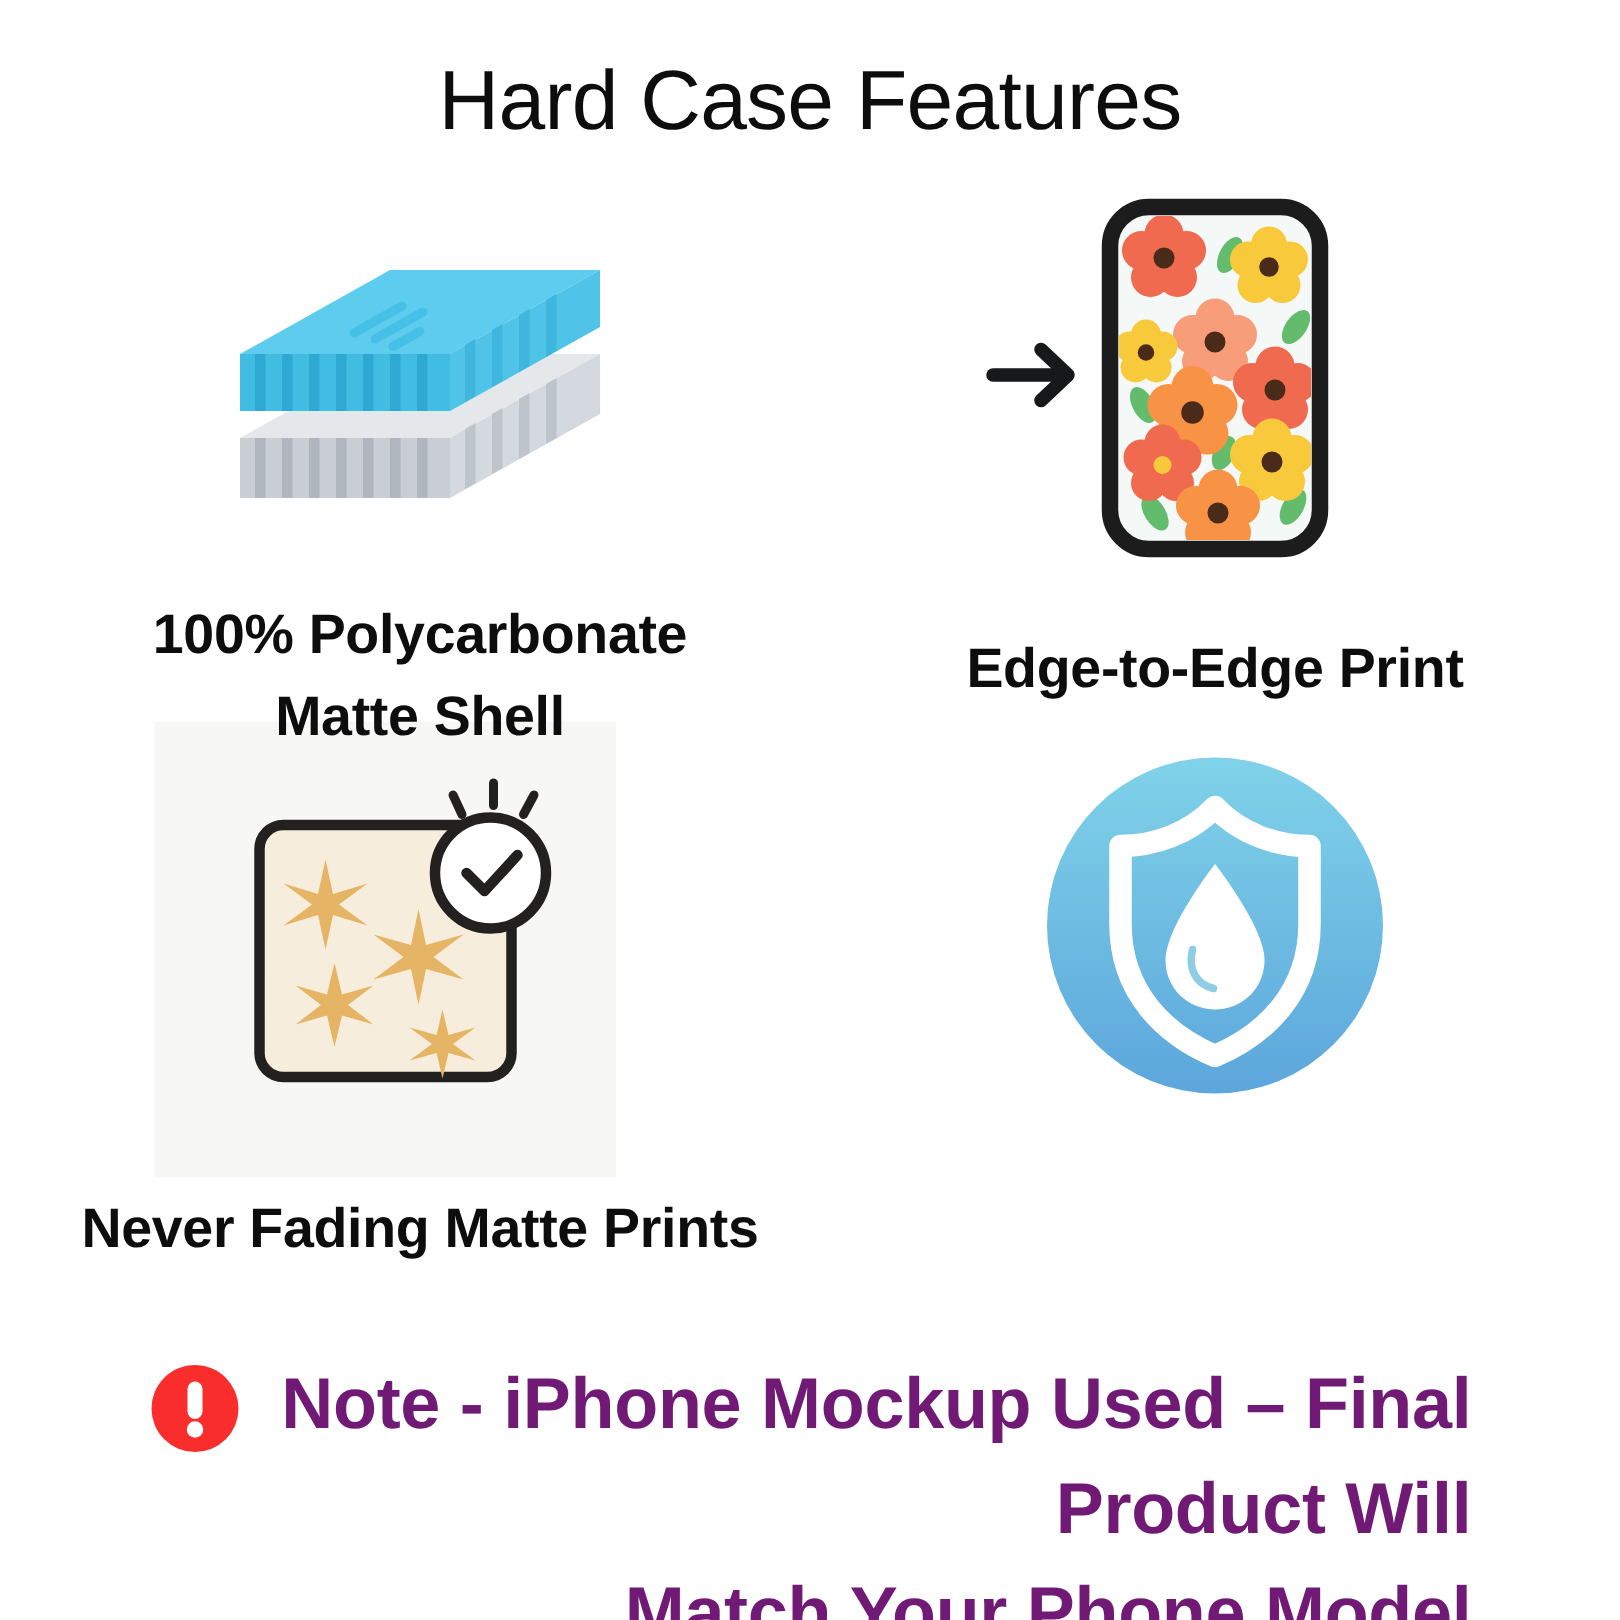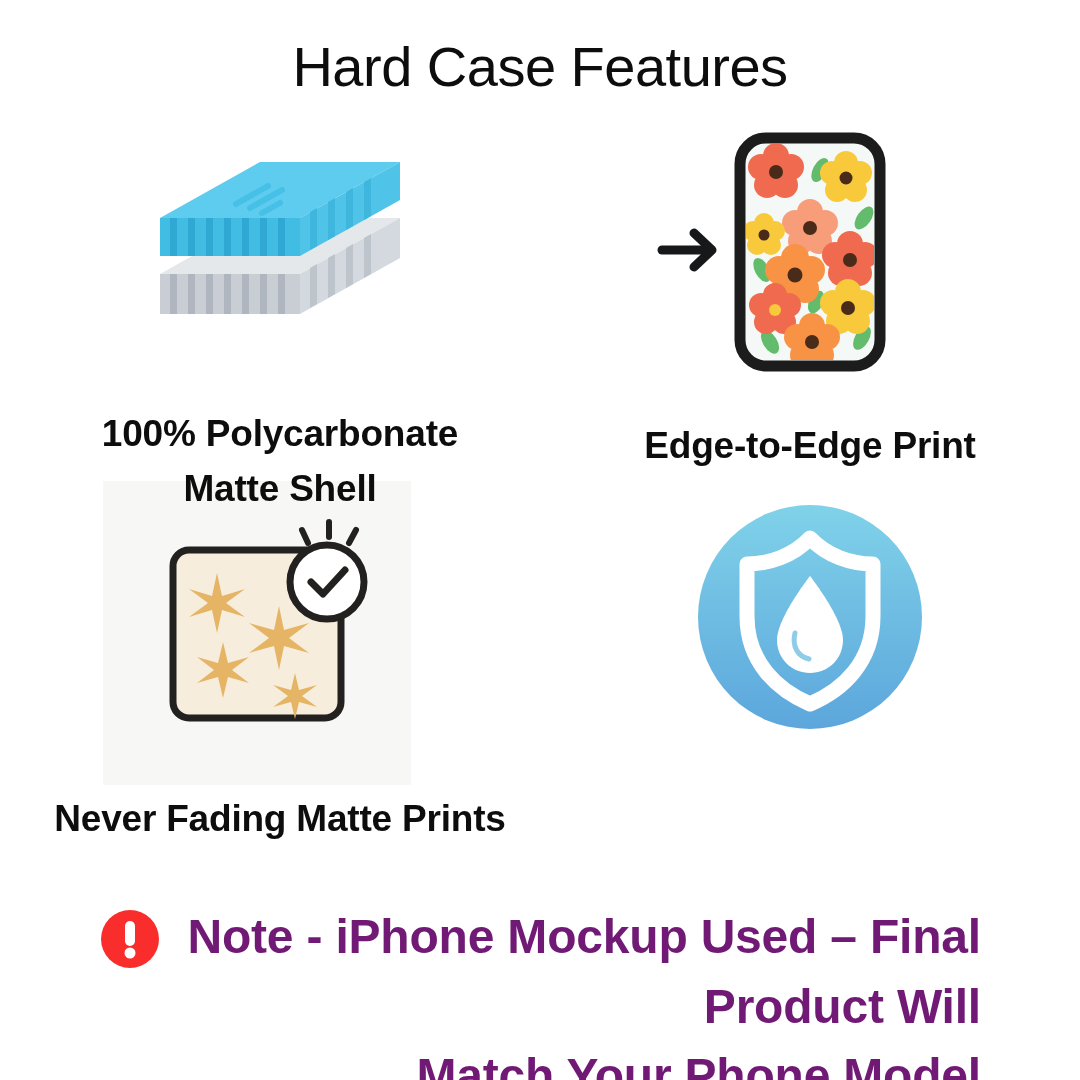--- a/index.html
+++ b/index.html
@@ -64,21 +64,21 @@
   .cell-label {
     text-align: center;
     font-size: 37px;
     font-weight: 700;
     line-height: 1.48;
     color: #0d0d0d;
     letter-spacing: -0.2px;
   }
 
   
-  #cell-poly      { left: 30px;  top: 156px; width: 500px; gap: 29px; }
+  #cell-poly      { left: 30px;  top: 174px; width: 500px; }
   #cell-edge      { left: 560px; top: 130px; width: 500px; }
   #cell-fade      { left: 30px;  top: 480px; width: 500px; }
   #cell-impact    { left: 560px; top: 500px; width: 500px; }
 
   #cell-poly   .cell-art   { height: 200px; }
   #cell-poly   .cell-label { margin-top: 22px; width: 460px; }
   #cell-edge   .cell-art   { height: 245px; }
   #cell-edge   .cell-label { margin-top: 44px; width: 480px; }
   #cell-fade   .cell-art   { height: 250px; margin-top: 18px; }
   #cell-fade   .cell-label { margin-top: 44px; width: 460px; }

